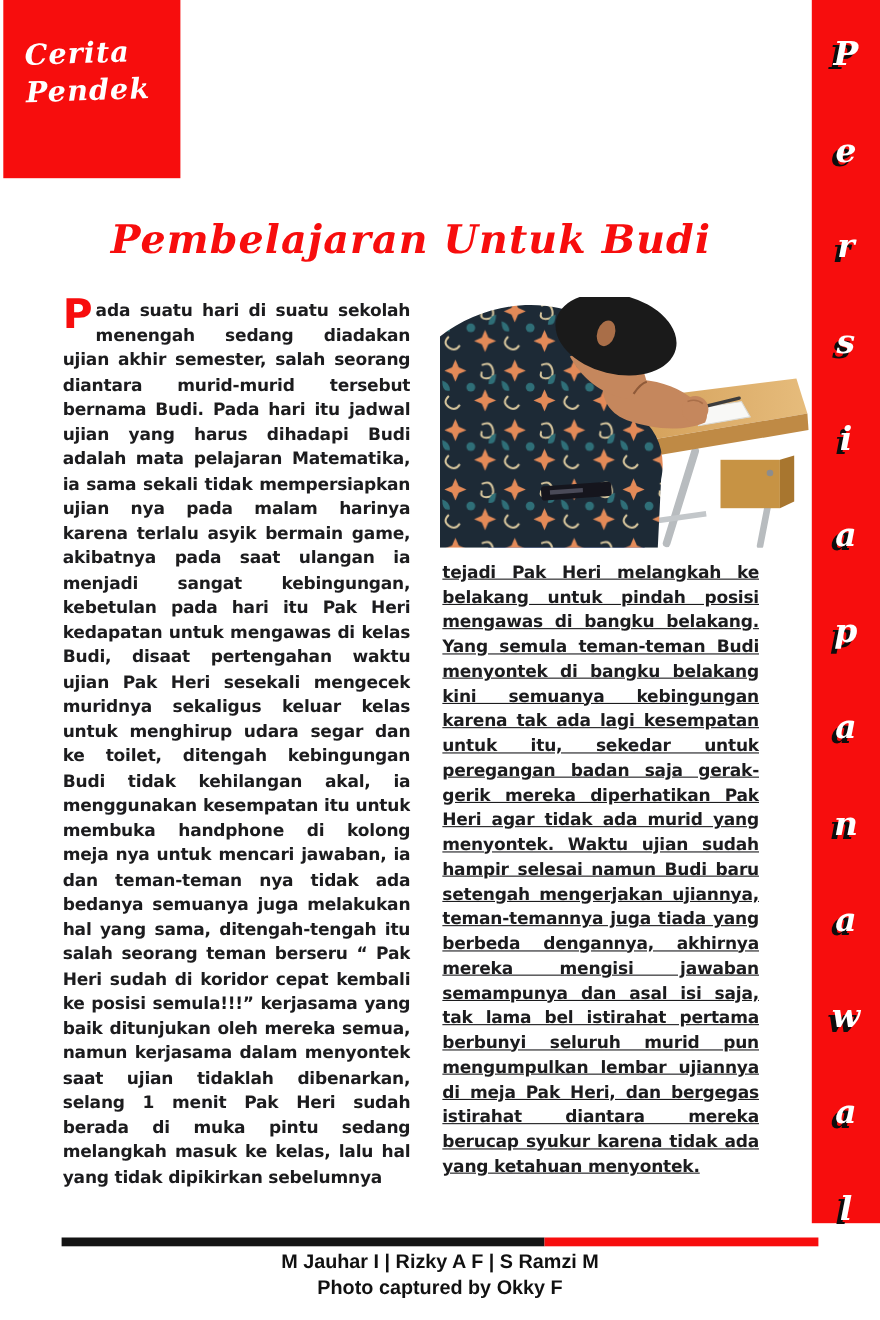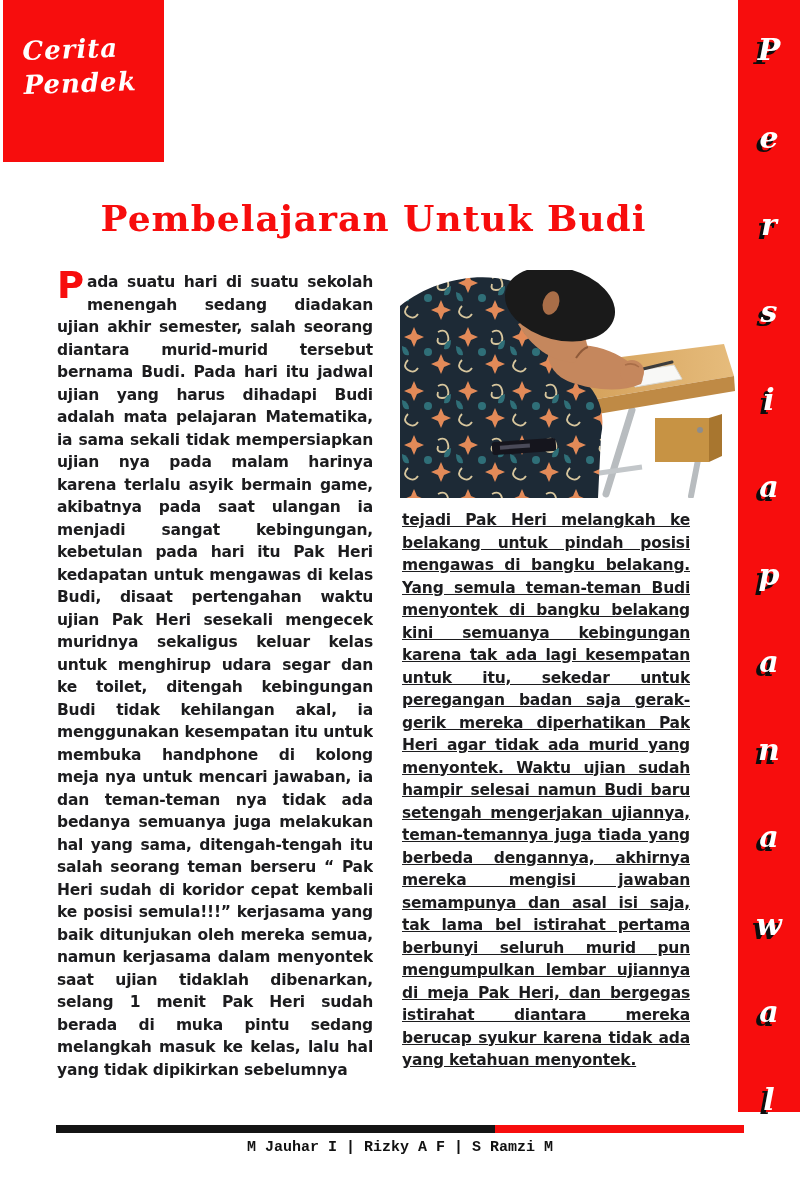--- a/index.html
+++ b/index.html
@@ -8,21 +8,21 @@
         font-family:"DejaVu Sans",sans-serif;}
 
   
   .masthead{position:absolute;left:3px;top:0;width:161px;height:162px;background:var(--accent);}
   .masthead-text{position:absolute;left:20px;top:32px;color:#fff;
     font-family:"DejaVu Serif",serif;font-style:italic;font-weight:700;
     font-size:26px;line-height:34px;transform:rotate(-2deg);letter-spacing:1px;}
 
   
   .title{position:absolute;left:57px;top:197px;width:633px;text-align:center;
-    color:var(--accent);font-family:"DejaVu Serif",serif;font-weight:700;
+    color:var(--accent);font-family:"DejaVu Serif",serif;font-style:italic;font-weight:700;
     font-size:36px;letter-spacing:1px;white-space:nowrap;}
 
   
   .col{position:absolute;color:var(--ink);font-weight:700;font-size:15.5px;
     line-height:22.5px;letter-spacing:-0.2px;text-align:justify;overflow:hidden;}
   .col1{left:57px;top:271px;width:316px;height:815px;}
   .col2{left:402px;top:509px;width:288px;height:578px;text-decoration:underline;}
   .dropcap{float:left;color:var(--accent);font-size:37px;line-height:29px;
     padding-right:3px;font-weight:700;}
 
@@ -33,21 +33,21 @@
     text-shadow:-4px 4px 0 #0d0d0d;}
 
   
   .photo{position:absolute;left:400px;top:270px;width:337px;height:228px;}
 
   
   .divider{position:absolute;top:1125px;left:56px;width:688px;height:8px;display:flex;}
   .divider .seg-black{width:439px;height:8px;background:var(--bar);}
   .divider .seg-red{width:249px;height:8px;background:var(--accent);}
   .footer-text{position:absolute;top:1136px;left:0;width:800px;text-align:center;
-    font-family:Liberation Mono, monospace;font-weight:700;font-size:15px;
+    font-family:Liberation Sans, sans-serif;font-weight:700;font-size:18px;
     line-height:23px;color:#111;}
 </style>
 </head>
 <body>
 
 <div id="page">
 
   <div class="masthead">
     <div class="masthead-text">
       <div>Cerita</div>
@@ -143,15 +143,16 @@
     <span class="strip-letter" style="top:994px">a</span>
     <span class="strip-letter" style="top:1082px">l</span>
   </div>
 
   <div class="divider">
     <span class="seg-black"></span>
     <span class="seg-red"></span>
   </div>
   <div class="footer-text">
     <div>M Jauhar I | Rizky A F | S Ramzi M</div>
+    <div>Photo captured by Okky F</div>
   </div>
 
 </div>
 
 </body></html>

